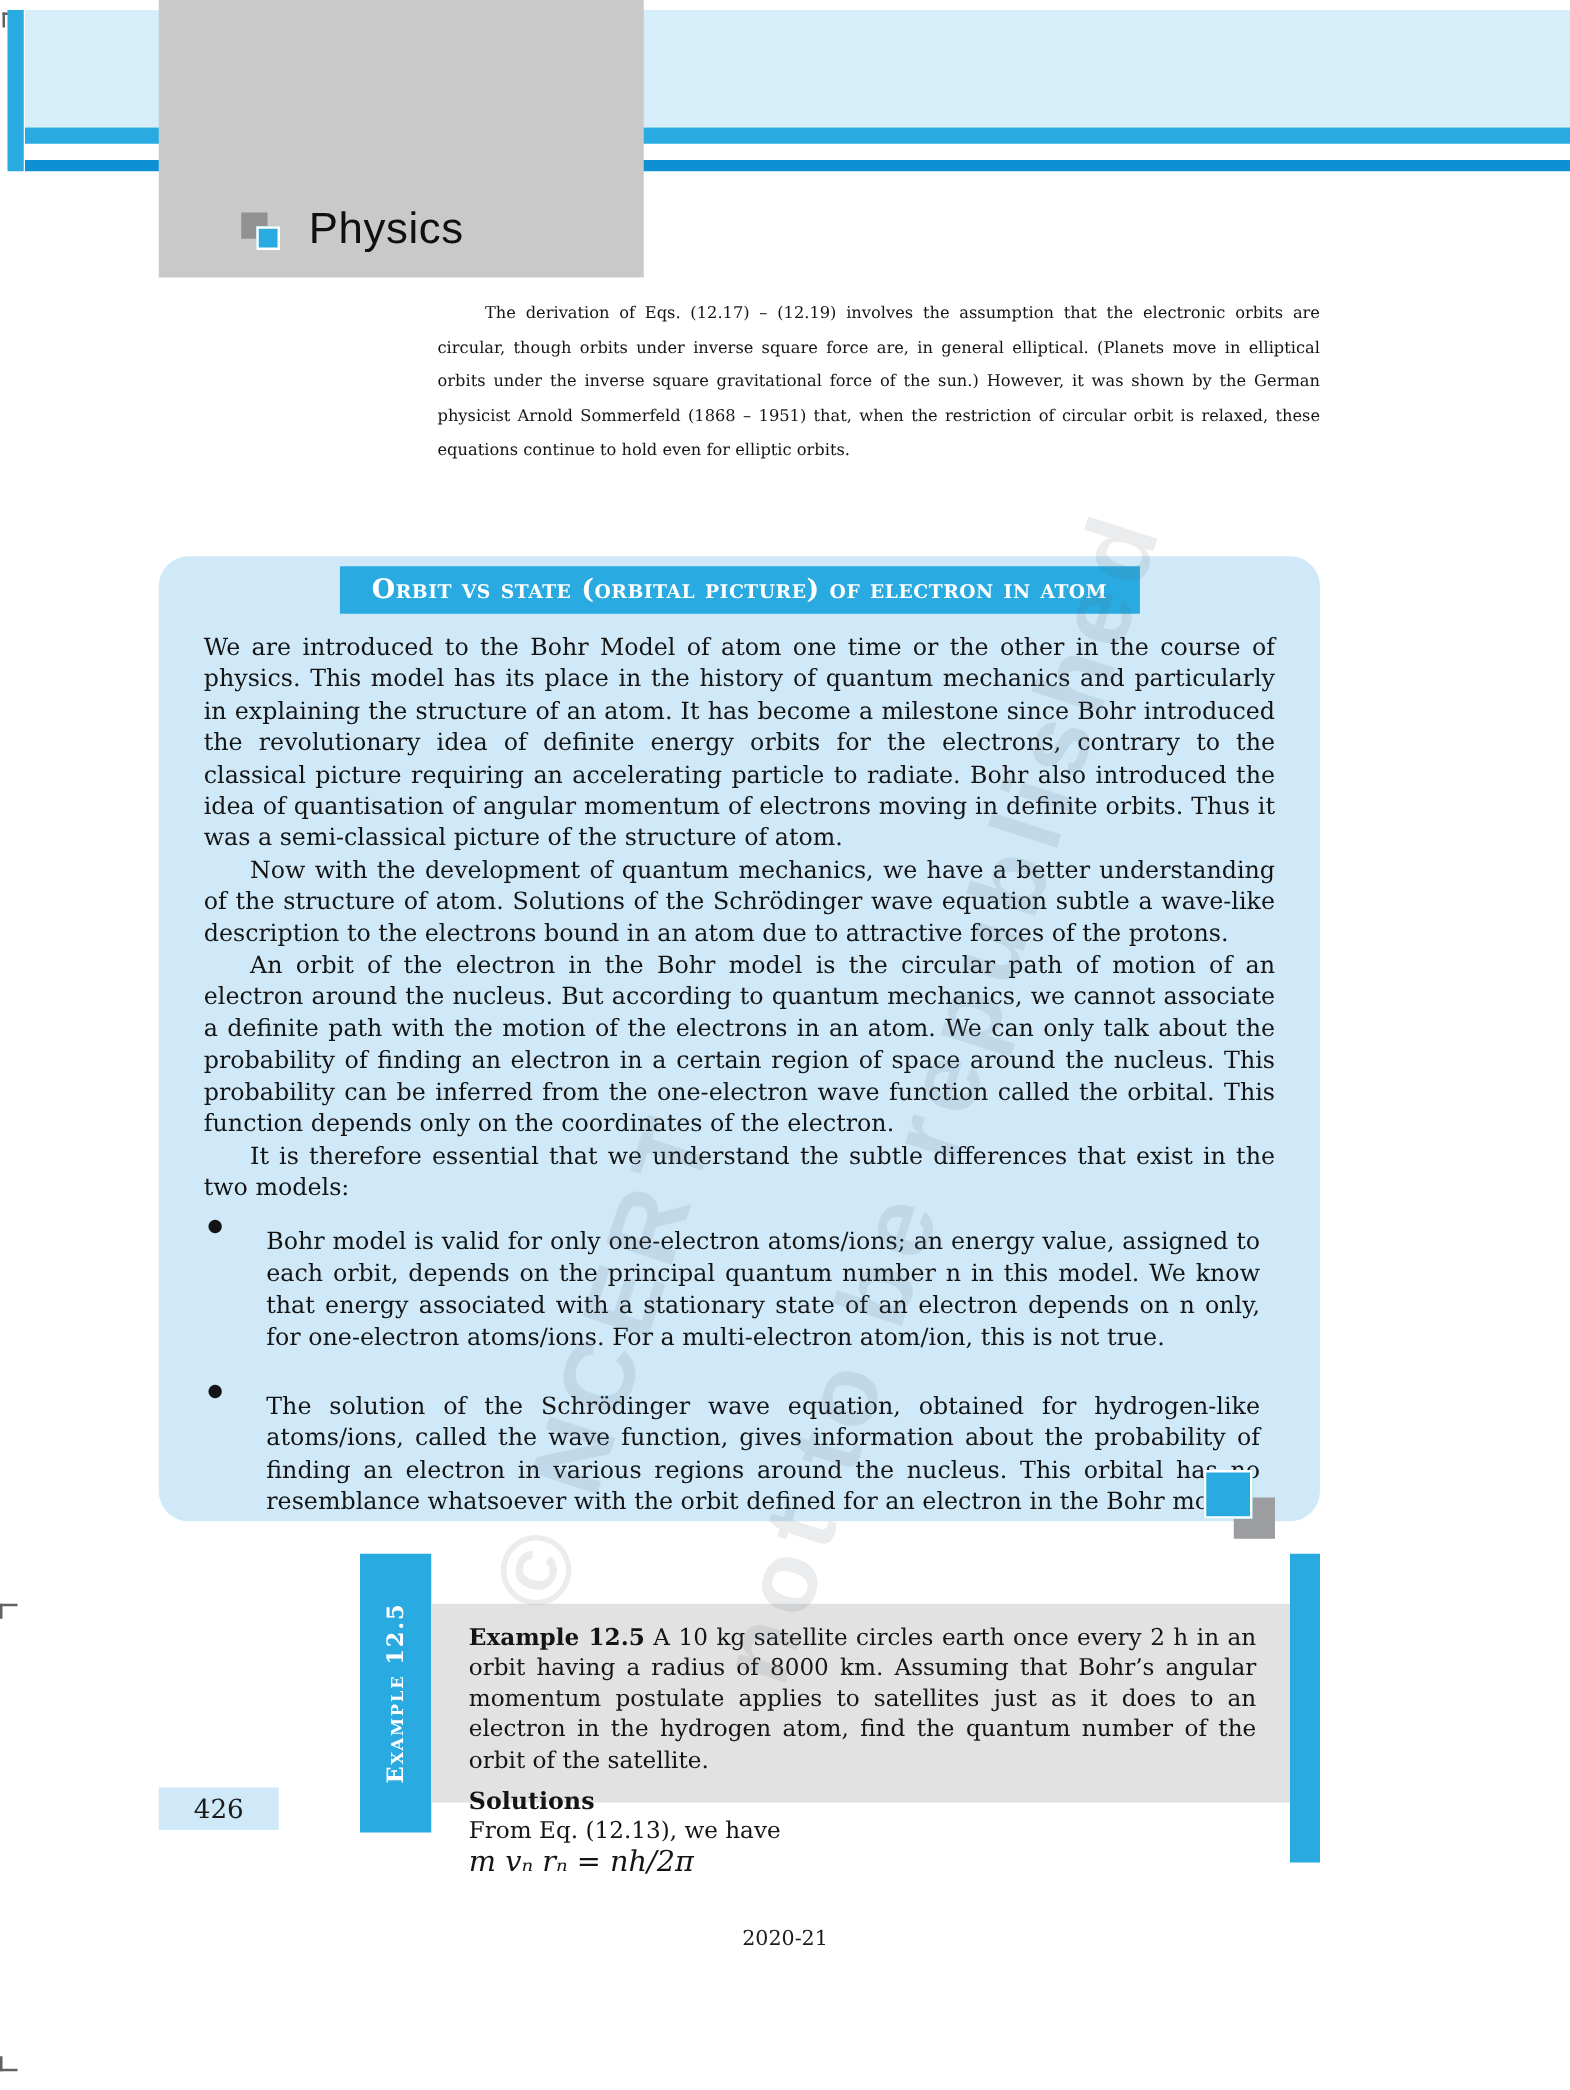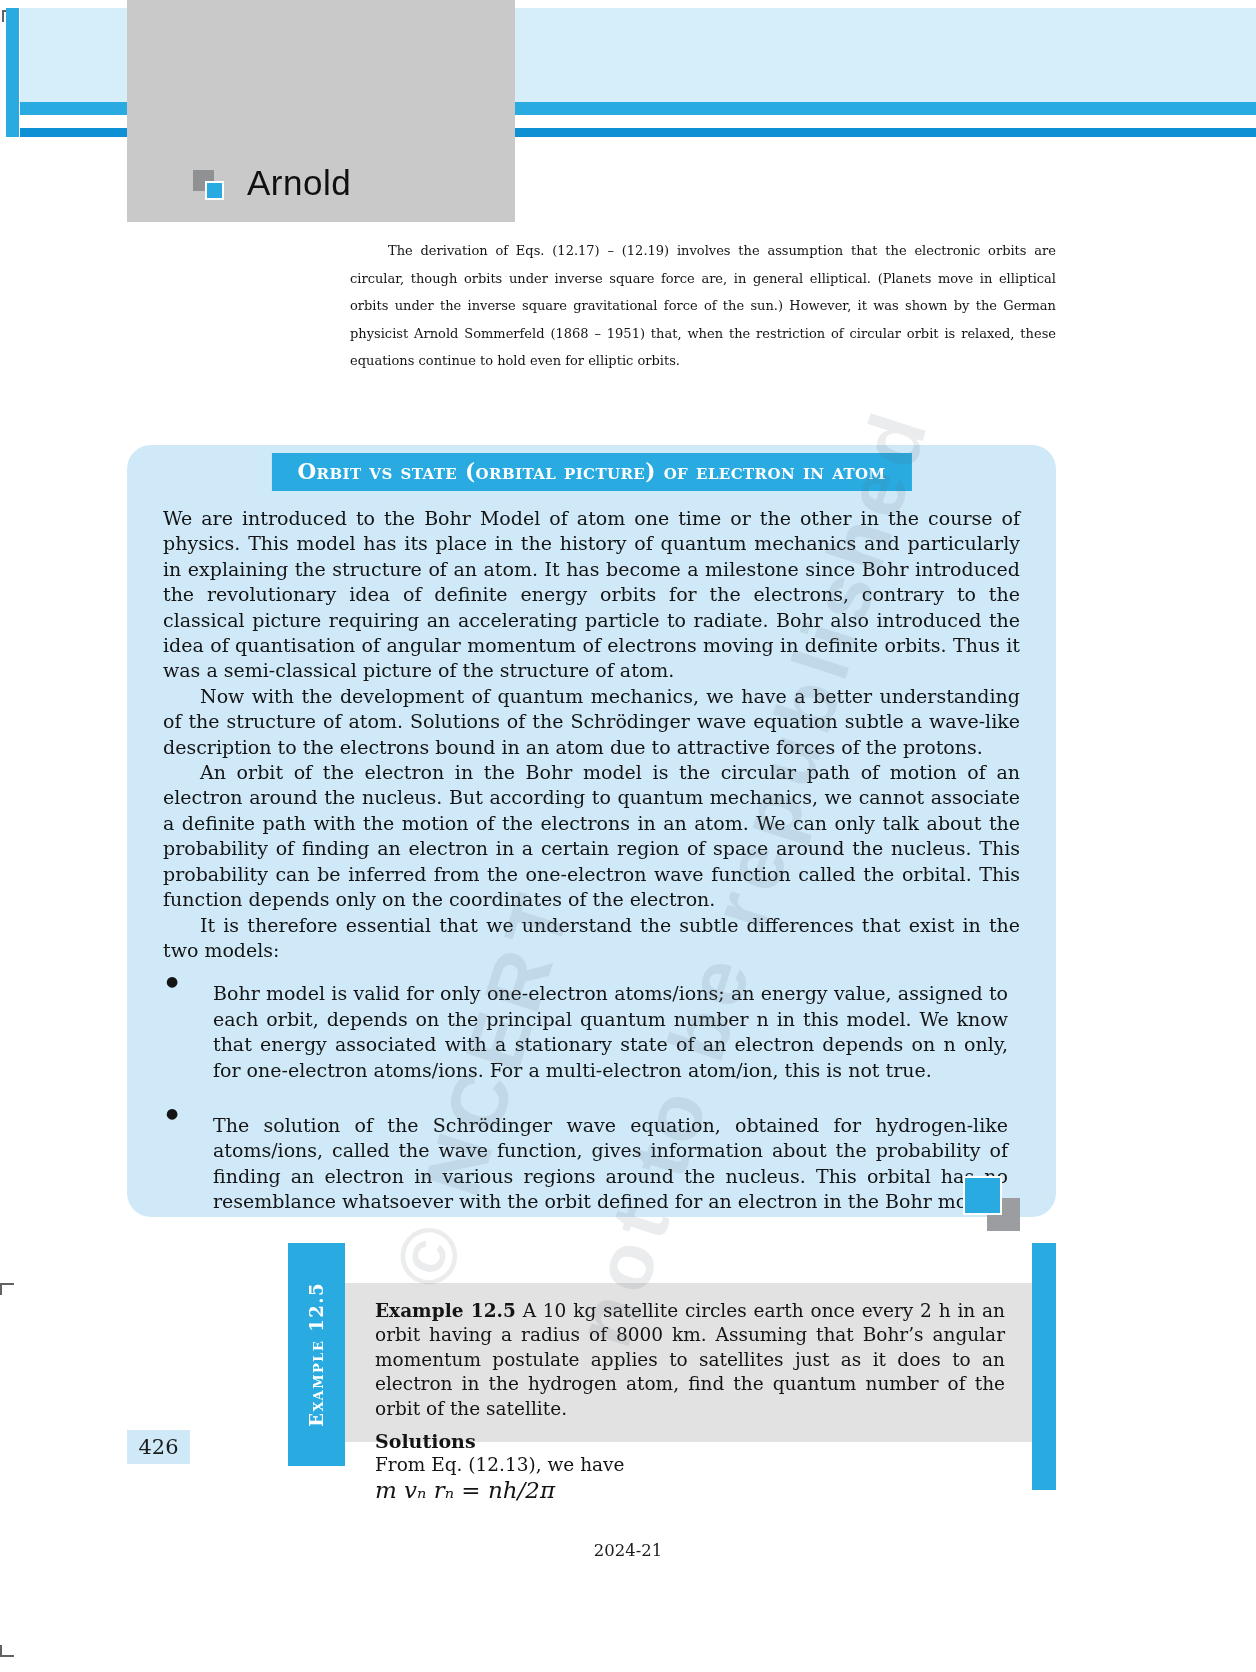--- a/index.html
+++ b/index.html
@@ -80,21 +80,21 @@
            padding:16px 27px 0 30px; }
   .ex-body{ font-size:18.5px; line-height:24.4px; text-align:justify; }
   .ex-label{ font-weight:700; }
   .ex-solution-h{ font-weight:700; font-size:19px; margin-top:9px; }
   .ex-line{ font-size:18.5px; margin-top:2px; }
   .ex-math{ font-size:23px; font-style:italic; margin-top:2px;
             font-family:"DejaVu Serif","DejaVu Sans",serif; }
   .ex-rightbar{ position:absolute; left:1032px; top:1243px; width:24px; height:247px; background:var(--accent); }
 
   
-  .pageno{ position:absolute; left:127px; top:1430px; width:63px; height:34px; background:var(--box);
+  .pageno{ position:absolute; left:127px; top:1430px; width:96px; height:34px; background:var(--box);
            text-align:center; line-height:34px; font-size:21px; color:#1c1c1c; }
   .footer{ position:absolute; left:0; top:1541px; width:100%; text-align:center; font-size:16.5px; color:#1c1c1c; }
 </style>
 </head>
 <body>
 
 <div class="page">
 
   <div class="crop crop-tl"></div>
   <div class="crop crop-ml"></div>
@@ -103,21 +103,21 @@
   <div class="band"></div>
   <div class="stripe1"></div>
   <div class="stripe2"></div>
   <div class="leftbar"></div>
 
   <div class="graybox">
     <div class="logo">
       <span class="sq-gray"></span>
       <span class="sq-blue"></span>
     </div>
-    <div class="book-title">Arnold</div>
+    <div class="book-title">Physics</div>
   </div>
 
   <p class="intro">The derivation of Eqs. (12.17) – (12.19) involves the assumption that the electronic orbits are circular, though orbits under inverse square force are, in general elliptical. (Planets move in elliptical orbits under the inverse square gravitational force of the sun.)  However, it was shown by the German physicist Arnold Sommerfeld (1868 – 1951) that, when the restriction of circular orbit is relaxed, these equations continue to hold even for elliptic orbits.</p>
 
   <div class="infobox">
     <div class="banner">Orbit vs state (orbital picture) of electron in atom</div>
     <div class="box-content">
       <p class="bp">We are introduced to the Bohr Model of atom one time or the other in the course of physics. This model has its place in the history of quantum mechanics and particularly in explaining the structure of an atom. It has become a milestone since Bohr introduced the revolutionary idea of definite energy orbits for the electrons, contrary to the classical picture requiring an accelerating particle to radiate. Bohr also introduced the idea of quantisation of angular momentum of electrons moving in definite orbits. Thus it was a semi-classical picture of the structure of atom.</p>
       <p class="bp indent">Now with the development of quantum mechanics, we have a better understanding of the structure of atom. Solutions of the Schrödinger wave equation subtle a wave-like description to the electrons bound in an atom due to attractive forces of the protons.</p>
       <p class="bp indent">An orbit of the electron in the Bohr model is the circular path of motion of an electron around the nucleus. But according to quantum mechanics, we cannot associate a definite path with the motion of the electrons in an atom. We can only talk about the probability of finding an electron in a certain region of space around the nucleus. This probability can be inferred from the one-electron wave function called the orbital. This function depends only on the coordinates of the electron.</p>
@@ -150,15 +150,15 @@
   <div class="ex-box">
     <p class="ex-body"><b class="ex-label">Example 12.5</b> <span>A 10 kg satellite circles earth once every 2 h in an orbit having a radius of 8000 km. Assuming that Bohr’s angular momentum postulate applies to satellites just as it does to an electron in the hydrogen atom, find the quantum number of the orbit of the satellite.</span></p>
     <p class="ex-solution-h">Solutions</p>
     <p class="ex-line">From Eq. (12.13), we have</p>
     <p class="ex-math">m vₙ rₙ = nh/2π</p>
   </div>
 
   <div class="ex-rightbar"></div>
 
   <div class="pageno">426</div>
-  <div class="footer">2024-21</div>
+  <div class="footer">2020-21</div>
 
 </div>
 
 </body></html>

